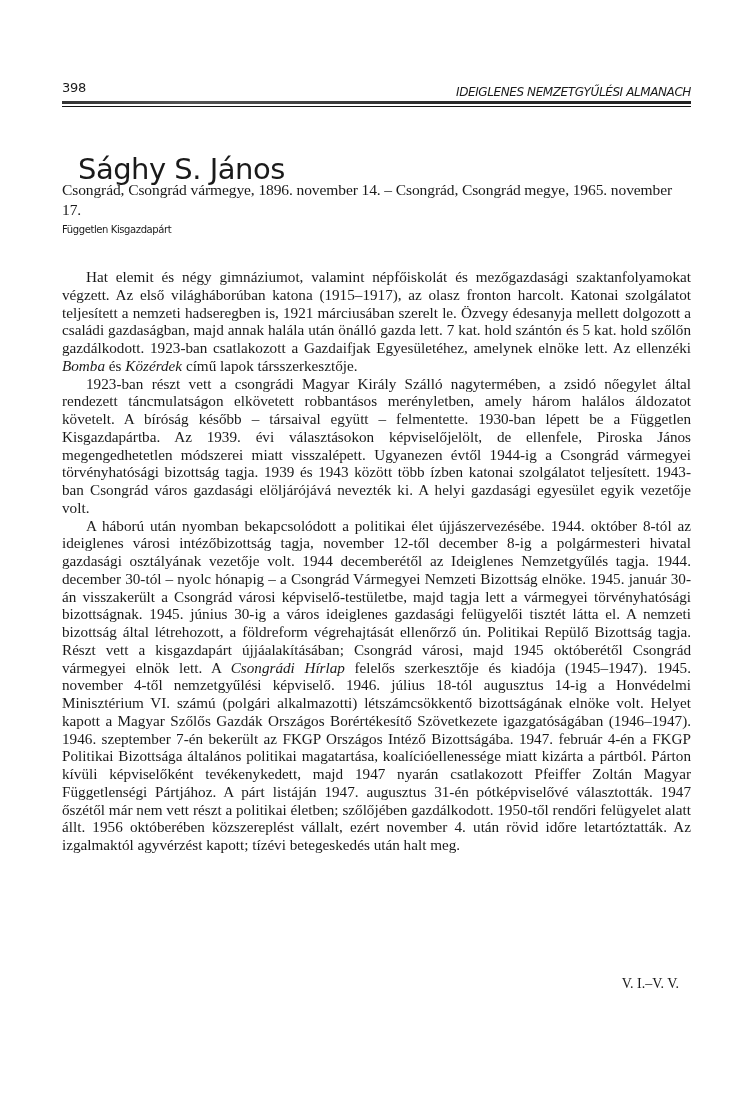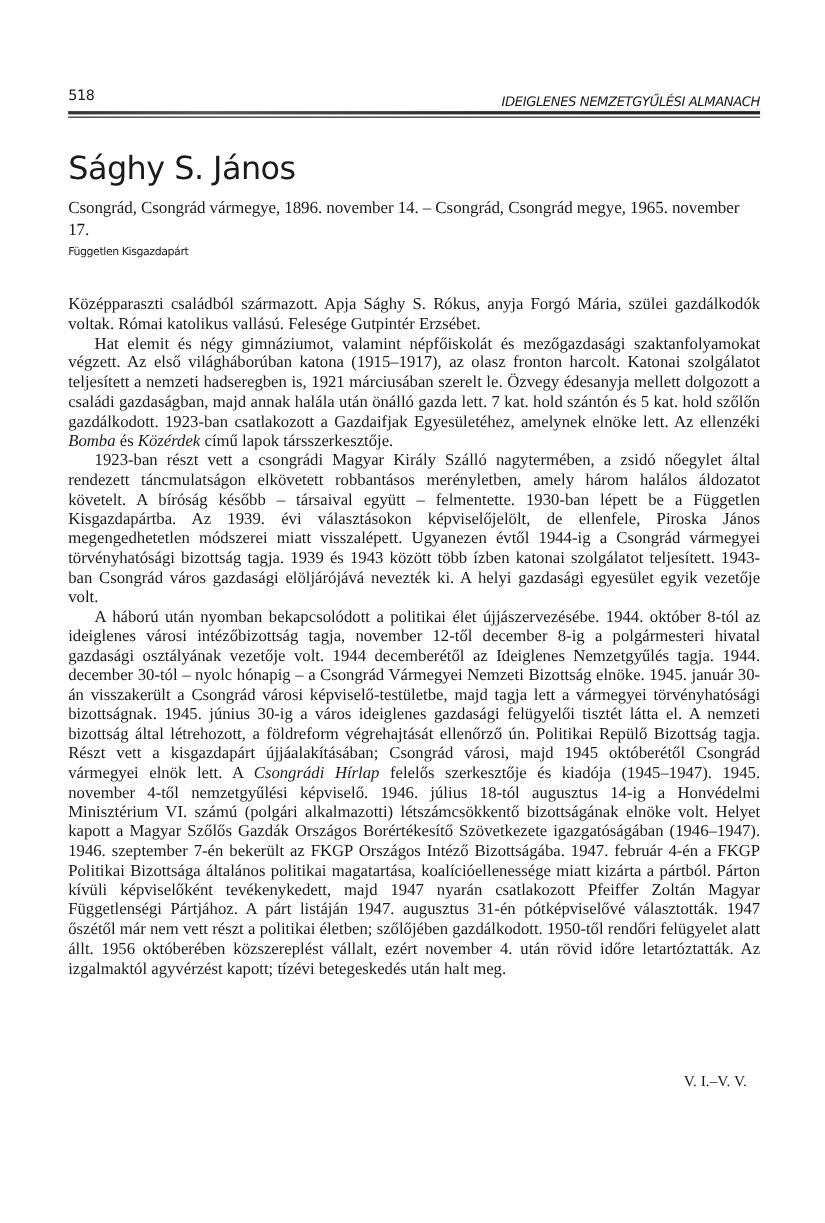--- a/index.html
+++ b/index.html
@@ -4,44 +4,43 @@
 <style>
   html, body { margin: 0; padding: 0; background: #ffffff; }
   body { width: 750px; height: 1112px; position: relative; overflow: hidden; color: #1a1a1a; }
   .page { position: absolute; left: 62px; top: 0; width: 629px; }
   .running-head { position: absolute; top: 80px; left: 0; width: 629px; height: 20px; font-family: "DejaVu Sans", sans-serif; }
   .page-number { position: absolute; left: 0; top: 0; font-size: 13px; letter-spacing: -0.3px; }
   .running-title { position: absolute; right: 0; top: 5px; font-size: 12px; letter-spacing: -0.4px; font-style: italic; }
   .rule { position: absolute; left: 0; width: 629px; }
   .rule-thick { top: 101px; height: 3px; background: linear-gradient(to right, #333 0%, #555 20%, #2a2a2a 60%, #222 100%); }
   .rule-thin { top: 106px; height: 1px; background: #111; }
-  .title { position: absolute; top: 136px; left: 0; font-family: "DejaVu Sans", sans-serif; font-size: 29px; font-weight: normal; letter-spacing: -0.5px; margin: 0; }
+  .title { position: absolute; top: 136px; left: 0; font-family: "DejaVu Sans", sans-serif; font-size: 29px; font-weight: normal; letter-spacing: -0.5px; margin: 16px; }
   .lifespan { position: absolute; top: 180px; left: 0; width: 629px; font-family: Liberation Serif, serif; font-size: 15.5px; line-height: 20px; letter-spacing: -0.1px; }
   .party { position: absolute; top: 224px; left: 0; font-family: "DejaVu Sans", sans-serif; font-size: 10px; letter-spacing: -0.4px; }
   .body { position: absolute; top: 268px; left: 0; width: 629px; font-family: "Liberation Serif", serif; font-size: 15.2px; line-height: 17.75px; text-align: justify; hyphens: manual; }
   .body p { margin: 0; text-indent: 24px; }
   .body p.first { text-indent: 0; }
   .signature { position: absolute; top: 976px; right: 12px; font-family: "Liberation Serif", serif; font-size: 14px; }
 </style>
 </head>
 <body>
 
 <div class="page">
   <div class="running-head">
-    <span class="page-number">518</span>
+    <span class="page-number">398</span>
     <span class="running-title">IDEIGLENES NEMZETGYŰLÉSI ALMANACH</span>
   </div>
   <div class="rule rule-thick"></div>
   <div class="rule rule-thin"></div>
 
   <h1 class="title">Sághy S. János</h1>
   <div class="lifespan">Csongrád, Csongrád vármegye, 1896. november 14. – Csongrád, Csongrád megye, 1965. november 17.</div>
   <div class="party">Független Kisgazdapárt</div>
 
   <div class="body">
-    <p class="first"><span>Középparaszti családból származott. Apja Sághy S. Rókus, anyja Forgó Mária, szülei gazdálkodók voltak. Római katolikus vallású. Felesége Gutpintér Erzsébet.</span></p>
     <p><span>Hat elemit és négy gimnáziumot, valamint népfőiskolát és mezőgazdasági szaktanfolyamokat végzett. Az első világháborúban katona (1915–1917), az olasz fronton harcolt. Katonai szolgálatot teljesített a nemzeti hadseregben is, 1921 márciusában szerelt le. Özvegy édesanyja mellett dolgozott a családi gazdaságban, majd annak halála után önálló gazda lett. 7 kat. hold szántón és 5 kat. hold szőlőn gazdálkodott. 1923-ban csatlakozott a Gazdaifjak Egyesületéhez, amelynek elnöke lett. Az ellenzéki </span><i>Bomba</i><span> és </span><i>Közérdek</i><span> című lapok társszerkesztője.</span></p>
     <p><span>1923-ban részt vett a csongrádi Magyar Király Szálló nagytermében, a zsidó nőegylet által rendezett táncmulatságon elkövetett robbantásos merényletben, amely három halálos áldozatot követelt. A bíróság később – társaival együtt – felmentette. 1930-ban lépett be a Független Kisgazdapártba. Az 1939. évi választásokon képviselőjelölt, de ellenfele, Piroska János megengedhetetlen módszerei miatt visszalépett. Ugyanezen évtől 1944-ig a Csongrád vármegyei törvényhatósági bizottság tagja. 1939 és 1943 között több ízben katonai szolgálatot teljesített. 1943-ban Csongrád város gazdasági elöljárójává nevezték ki. A helyi gazdasági egyesület egyik vezetője volt.</span></p>
     <p><span>A háború után nyomban bekapcsolódott a politikai élet újjászervezésébe. 1944. október 8-tól az ideiglenes városi intézőbizottság tagja, november 12-től december 8-ig a polgármesteri hivatal gazdasági osztályának vezetője volt. 1944 decemberétől az Ideiglenes Nemzetgyűlés tagja. 1944. december 30-tól – nyolc hónapig – a Csongrád Vármegyei Nemzeti Bizottság elnöke. 1945. január 30-án visszakerült a Csongrád városi képviselő-testületbe, majd tagja lett a vármegyei törvényhatósági bizottságnak. 1945. június 30-ig a város ideiglenes gazdasági felügyelői tisztét látta el. A nemzeti bizottság által létrehozott, a földreform végrehajtását ellenőrző ún. Politikai Repülő Bizottság tagja. Részt vett a kisgazdapárt újjáalakításában; Csongrád városi, majd 1945 októberétől Csongrád vármegyei elnök lett. A </span><i>Csongrádi Hírlap</i><span> felelős szerkesztője és kiadója (1945–1947). 1945. november 4-től nemzetgyűlési képviselő. 1946. július 18-tól augusztus 14-ig a Honvédelmi Minisztérium VI. számú (polgári alkalmazotti) létszámcsökkentő bizottságának elnöke volt. Helyet kapott a Magyar Szőlős Gazdák Országos Borértékesítő Szövetkezete igazgatóságában (1946–1947). 1946. szeptember 7-én bekerült az FKGP Országos Intéző Bizottságába. 1947. február 4-én a FKGP Politikai Bizottsága általános politikai magatartása, koalícióellenessége miatt kizárta a pártból. Párton kívüli képviselőként tevékenykedett, majd 1947 nyarán csatlakozott Pfeiffer Zoltán Magyar Függetlenségi Pártjához. A párt listáján 1947. augusztus 31-én pótképviselővé választották. 1947 őszétől már nem vett részt a politikai életben; szőlőjében gazdálkodott. 1950-től rendőri felügyelet alatt állt. 1956 októberében közszereplést vállalt, ezért november 4. után rövid időre letartóztatták. Az izgalmaktól agyvérzést kapott; tízévi betegeskedés után halt meg.</span></p>
   </div>
 
   <div class="signature">V. I.–V. V.</div>
 </div>
 
 </body></html>

